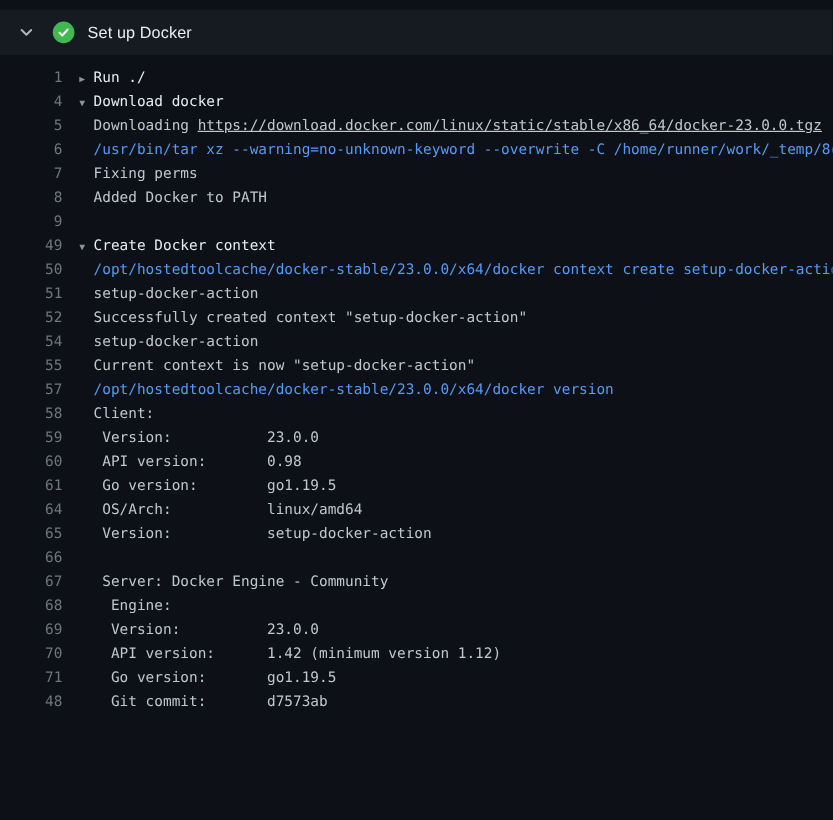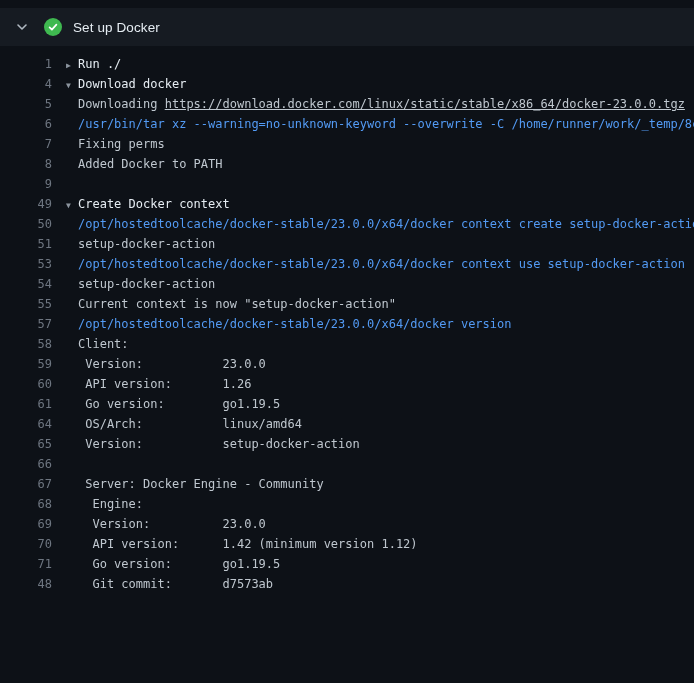--- a/index.html
+++ b/index.html
@@ -104,27 +104,27 @@
       <div class="log-line group"><span class="num">1</span><span class="content"><span class="arrow">▶</span><span class="group-label">Run ./</span></span></div>
       <div class="log-line group"><span class="num">4</span><span class="content"><span class="arrow">▼</span><span class="group-label">Download docker</span></span></div>
       <div class="log-line"><span class="num">5</span><span class="content plain"><span class="part plain">Downloading </span><span class="part link">https://download.docker.com/linux/static/stable/x86_64/docker-23.0.0.tgz</span></span></div>
       <div class="log-line"><span class="num">6</span><span class="content plain"><span class="part cmd">/usr/bin/tar xz --warning=no-unknown-keyword --overwrite -C /home/runner/work/_temp/8c9</span></span></div>
       <div class="log-line"><span class="num">7</span><span class="content plain"><span class="part plain">Fixing perms</span></span></div>
       <div class="log-line"><span class="num">8</span><span class="content plain"><span class="part plain">Added Docker to PATH</span></span></div>
       <div class="log-line group"><span class="num">9</span></div>
       <div class="log-line group"><span class="num">49</span><span class="content"><span class="arrow">▼</span><span class="group-label">Create Docker context</span></span></div>
       <div class="log-line"><span class="num">50</span><span class="content plain"><span class="part cmd">/opt/hostedtoolcache/docker-stable/23.0.0/x64/docker context create setup-docker-action</span></span></div>
       <div class="log-line"><span class="num">51</span><span class="content plain"><span class="part plain">setup-docker-action</span></span></div>
-      <div class="log-line"><span class="num">53</span><span class="content plain"><span class="part cmd">/opt/hostedtoolcache/docker-stable/23.0.0/x64/docker context use setup-docker-action</span></span></div>
+      <div class="log-line"><span class="num">52</span><span class="content plain"><span class="part plain">Successfully created context "setup-docker-action"</span></span></div>
       <div class="log-line"><span class="num">54</span><span class="content plain"><span class="part plain">setup-docker-action</span></span></div>
       <div class="log-line"><span class="num">55</span><span class="content plain"><span class="part plain">Current context is now "setup-docker-action"</span></span></div>
       <div class="log-line"><span class="num">57</span><span class="content plain"><span class="part cmd">/opt/hostedtoolcache/docker-stable/23.0.0/x64/docker version</span></span></div>
       <div class="log-line"><span class="num">58</span><span class="content plain"><span class="part plain">Client:</span></span></div>
       <div class="log-line"><span class="num">59</span><span class="content plain"><span class="part plain"> Version:           23.0.0</span></span></div>
-      <div class="log-line"><span class="num">60</span><span class="content plain"><span class="part plain"> API version:       1.26</span></span></div>
+      <div class="log-line"><span class="num">60</span><span class="content plain"><span class="part plain"> API version:       0.98</span></span></div>
       <div class="log-line"><span class="num">61</span><span class="content plain"><span class="part plain"> Go version:        go1.19.5</span></span></div>
       <div class="log-line"><span class="num">64</span><span class="content plain"><span class="part plain"> OS/Arch:           linux/amd64</span></span></div>
       <div class="log-line"><span class="num">65</span><span class="content plain"><span class="part plain"> Version:           setup-docker-action</span></span></div>
       <div class="log-line"><span class="num">66</span><span class="content plain"></span></div>
       <div class="log-line"><span class="num">67</span><span class="content plain"><span class="part plain"> Server: Docker Engine - Community</span></span></div>
       <div class="log-line"><span class="num">68</span><span class="content plain"><span class="part plain">  Engine:</span></span></div>
       <div class="log-line"><span class="num">69</span><span class="content plain"><span class="part plain">  Version:          23.0.0</span></span></div>
       <div class="log-line"><span class="num">70</span><span class="content plain"><span class="part plain">  API version:      1.42 (minimum version 1.12)</span></span></div>
       <div class="log-line"><span class="num">71</span><span class="content plain"><span class="part plain">  Go version:       go1.19.5</span></span></div>
       <div class="log-line"><span class="num">48</span><span class="content plain"><span class="part plain">  Git commit:       d7573ab</span></span></div>

